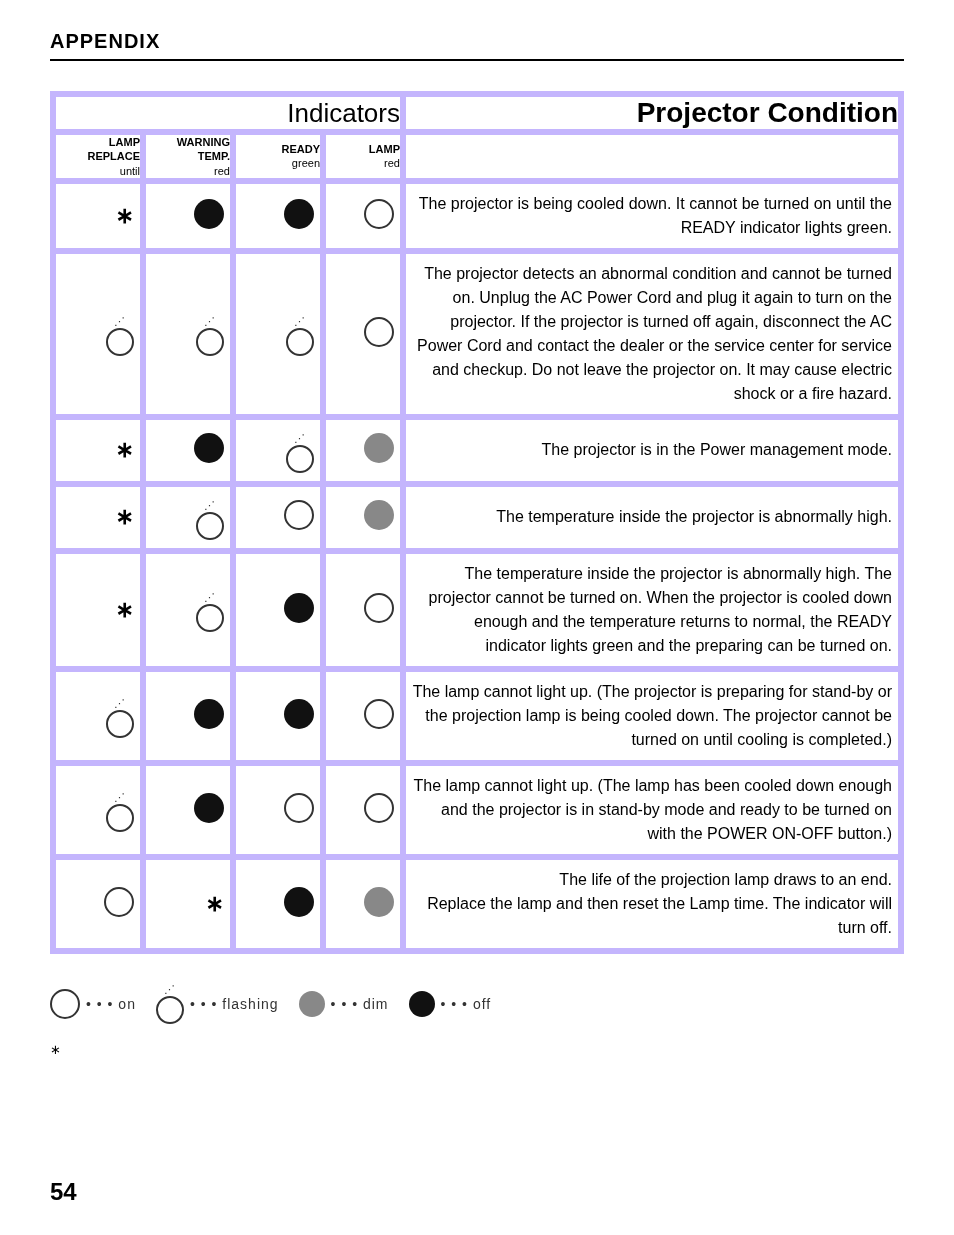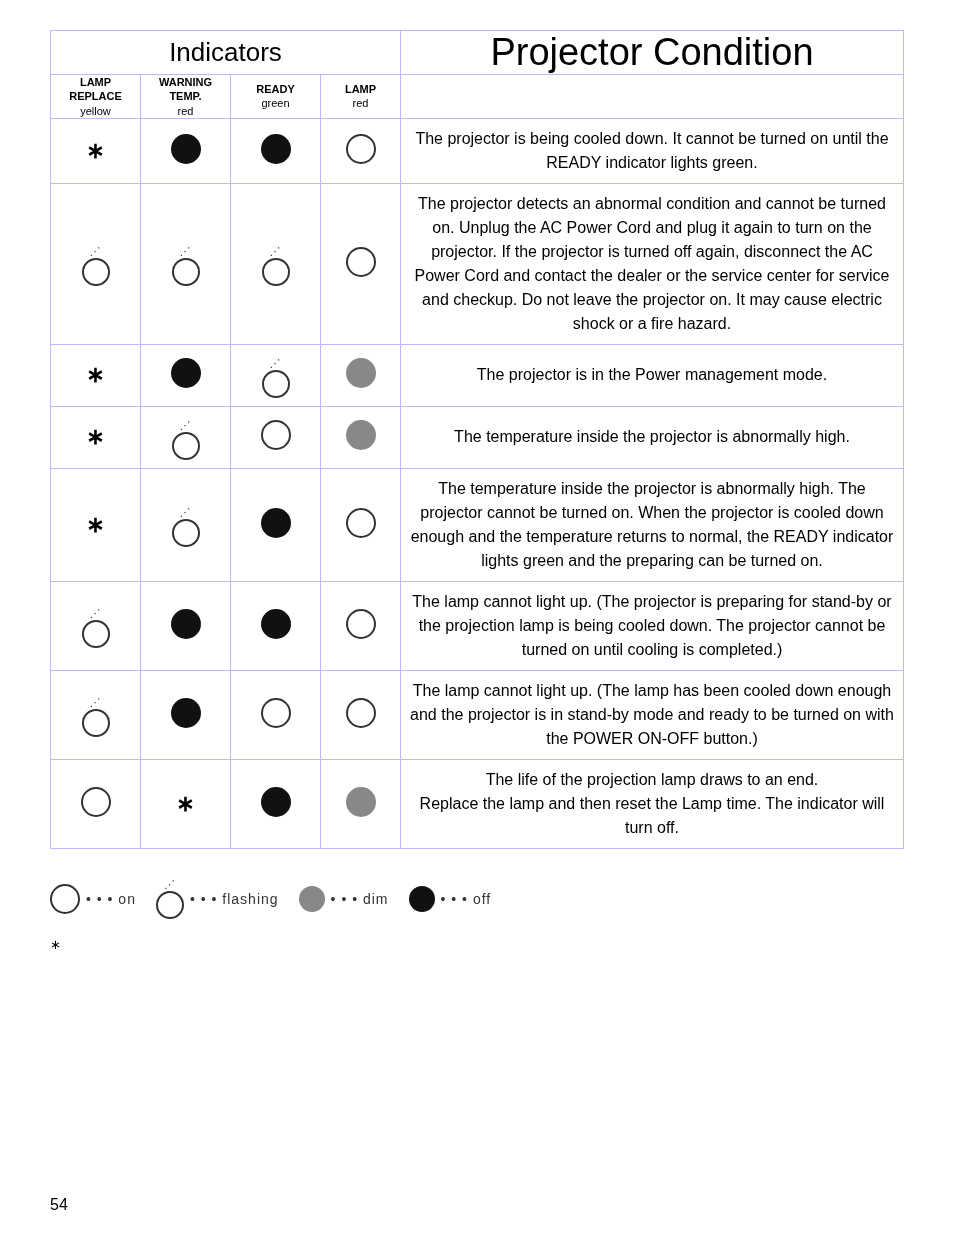--- a/index.html
+++ b/index.html
@@ -34,39 +34,39 @@
 
     
     .main-table {
       border-collapse: collapse;
       width: 100%;
       margin-bottom: 30px;
       border: 1.5px solid #555;
     }
 
     .main-table td, .main-table th {
-      border: 1px solid #c4b5fd;
+      border: 6px solid #c4b5fd;
       padding: 0;
       vertical-align: middle;
-      text-align: center;
+      text-align: right;
     }
 
     
     .header-indicators {
       background: #fff;
       font-size: 26px;
       font-weight: normal;
       text-align: center;
       padding: 8px 10px;
       border-right: 1px solid #555;
     }
 
     .header-projector-condition {
-      font-size: 38px;
-      font-weight: normal;
+      font-size: 28px;
+      font-weight: bold;
       text-align: center;
       padding: 10px;
       vertical-align: middle;
     }
 
     
     .subheader-cell {
       font-size: 11px;
       font-weight: bold;
       text-align: center;
@@ -176,42 +176,45 @@
     .footnote-asterisk {
       position: absolute;
       left: 0;
       top: 0;
       font-size: 13px;
     }
 
     
     .page-number {
       position: absolute;
-      bottom: 21px;
+      bottom: 29px;
       left: 50px;
-      font-size: 16px;
-      font-weight: normal;
+      font-size: 24px;
+      font-weight: bold;
     }
   </style>
 </head>
 <body>
 
 <div class="page-container">
 
+  <div class="appendix-header">
+    <span class="appendix-title">APPENDIX</span>
+  </div>
 
   <table class="main-table">
     <thead>
 
       <tr>
         <td colspan="4" class="header-indicators">Indicators</td>
         <td class="header-projector-condition">Projector Condition</td>
       </tr>
 
       <tr>
-        <td class="subheader-cell col-lamp">LAMP<br>REPLACE<br><span style="font-weight:normal;">yellow</span></td>
+        <td class="subheader-cell col-lamp">LAMP<br>REPLACE<br><span style="font-weight:normal;">until</span></td>
         <td class="subheader-cell col-warning">WARNING<br>TEMP.<br><span style="font-weight:normal;">red</span></td>
         <td class="subheader-cell col-ready">READY<br><span style="font-weight:normal;">green</span></td>
         <td class="subheader-cell col-lamp2">LAMP<br><span style="font-weight:normal;">red</span></td>
         <td class="col-condition"></td>
       </tr>
     </thead>
     <tbody id="table-body">
     <tr class="data-row">
           <td class="indicator-cell"><span style="font-size:22px;font-weight:bold;">∗</span></td>
           <td class="indicator-cell"><span class="circle-filled"></span></td>

